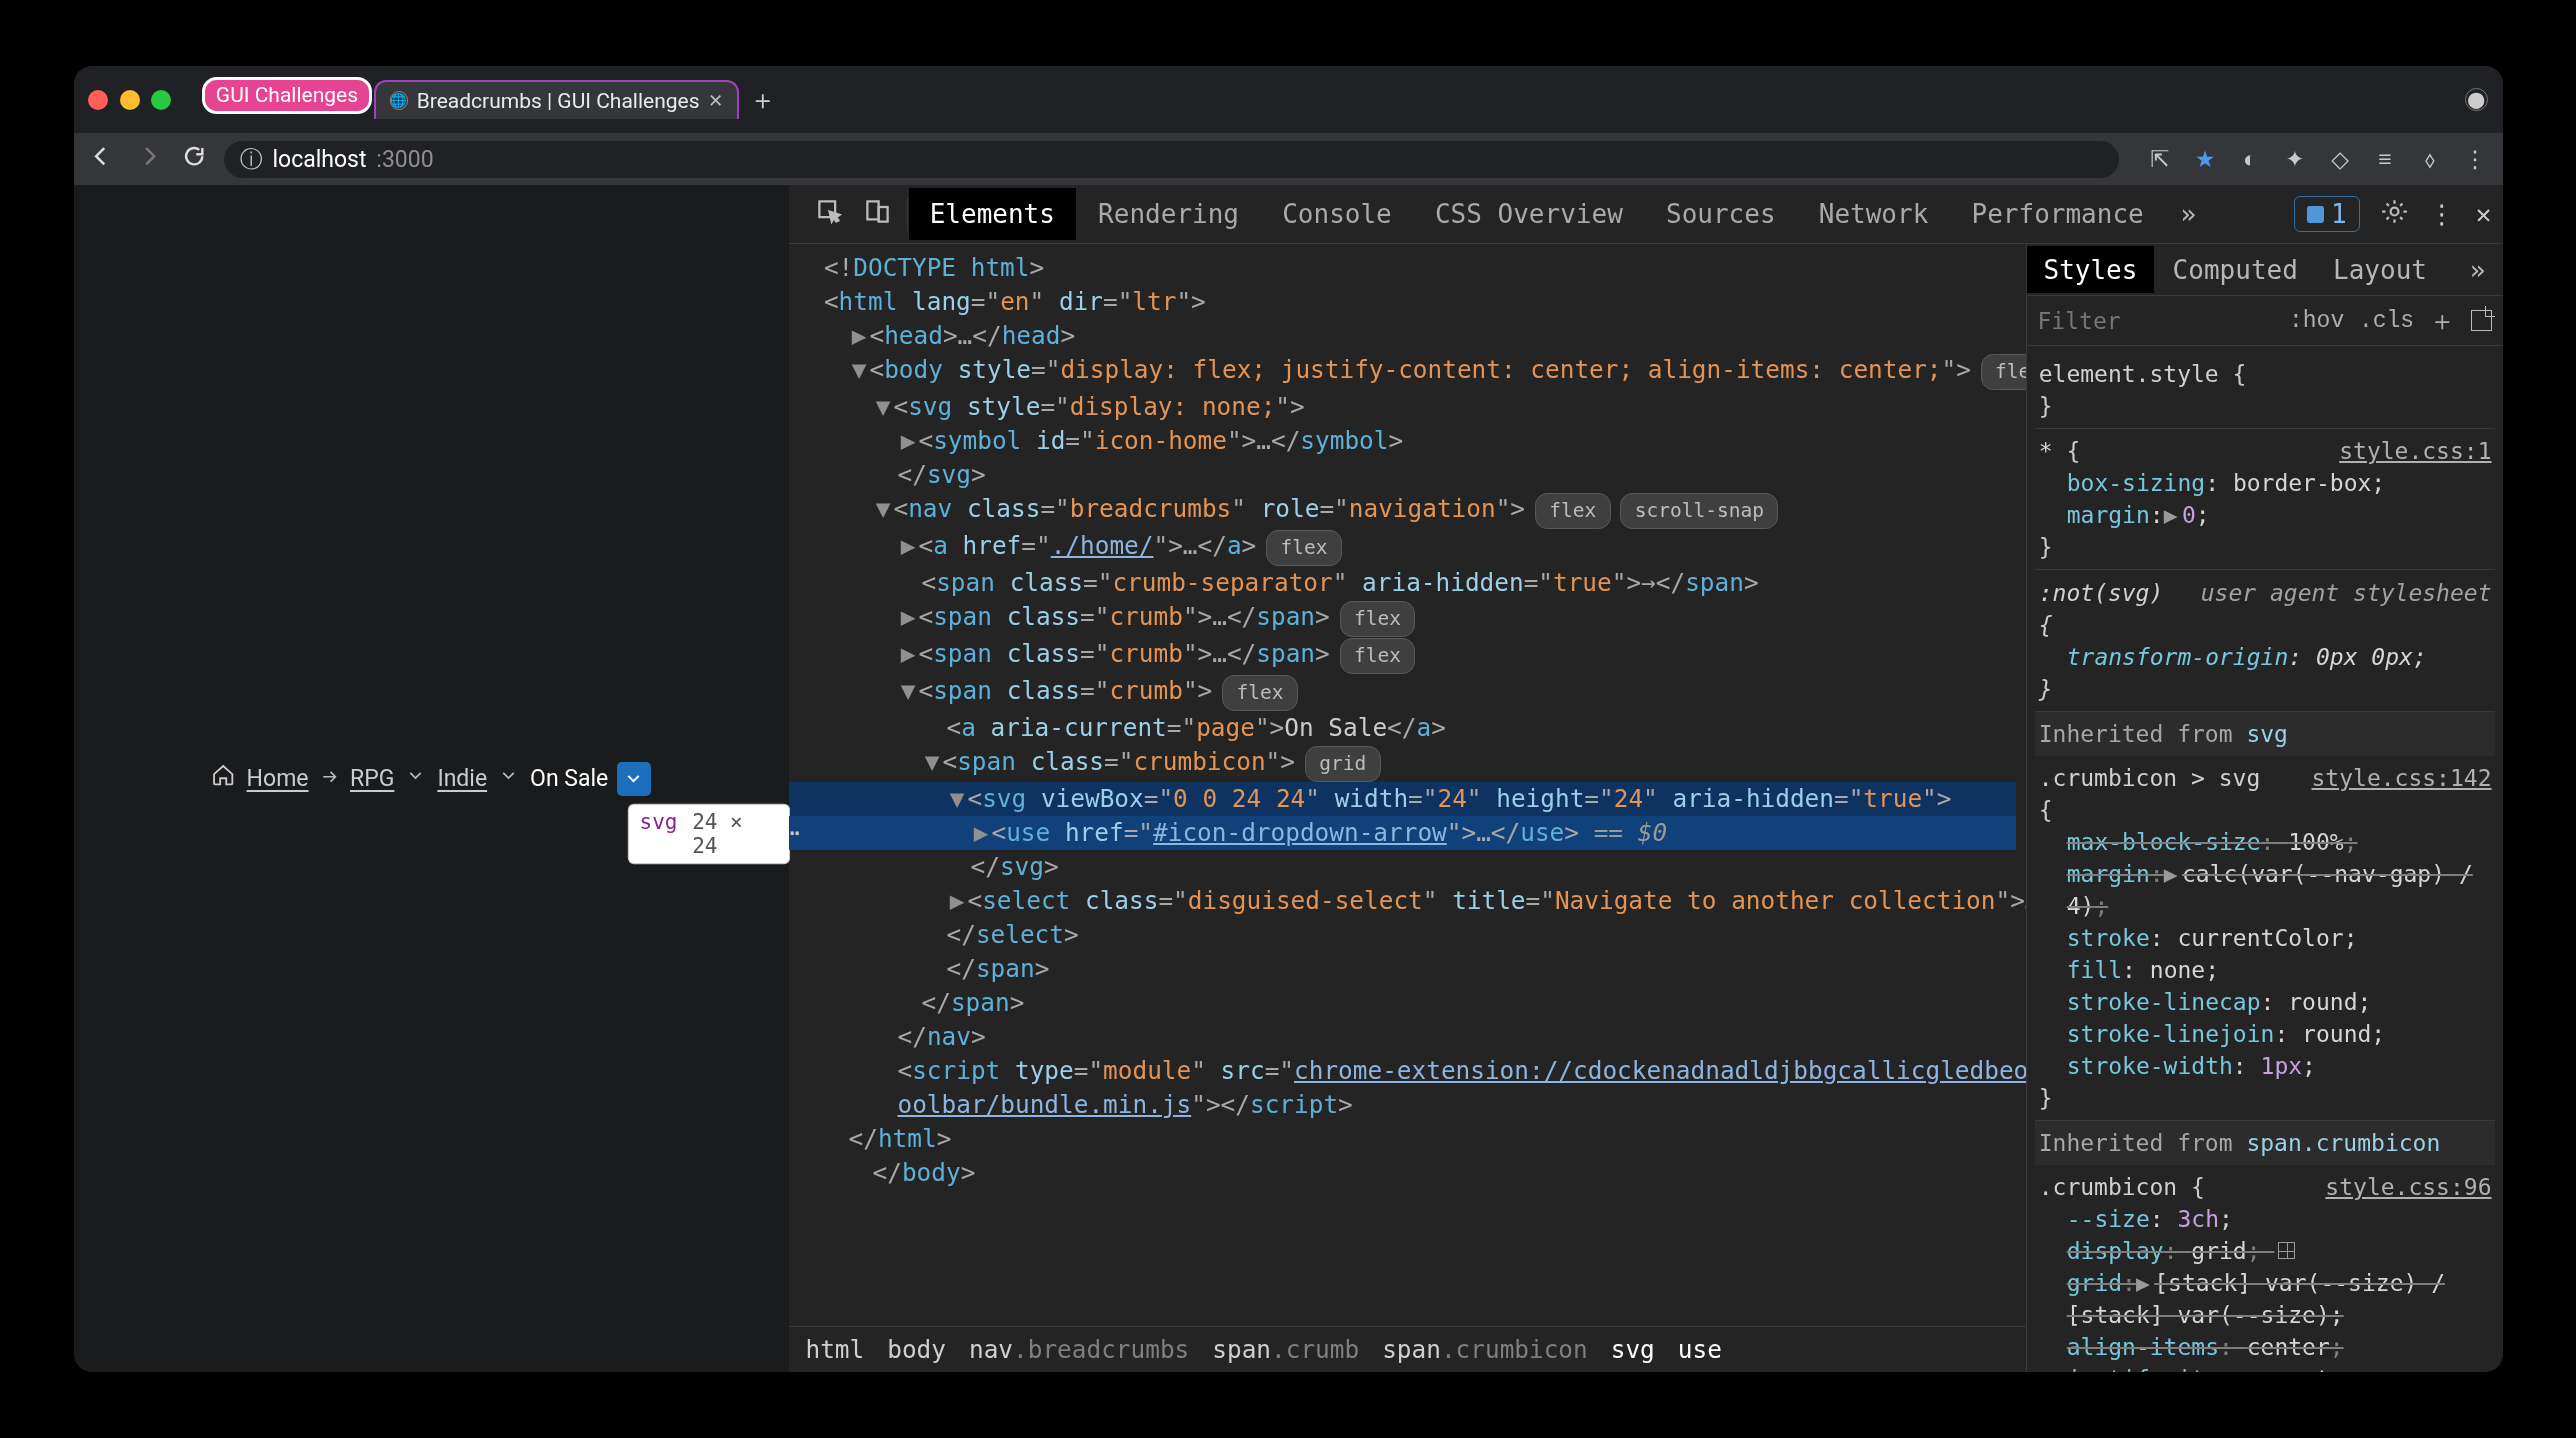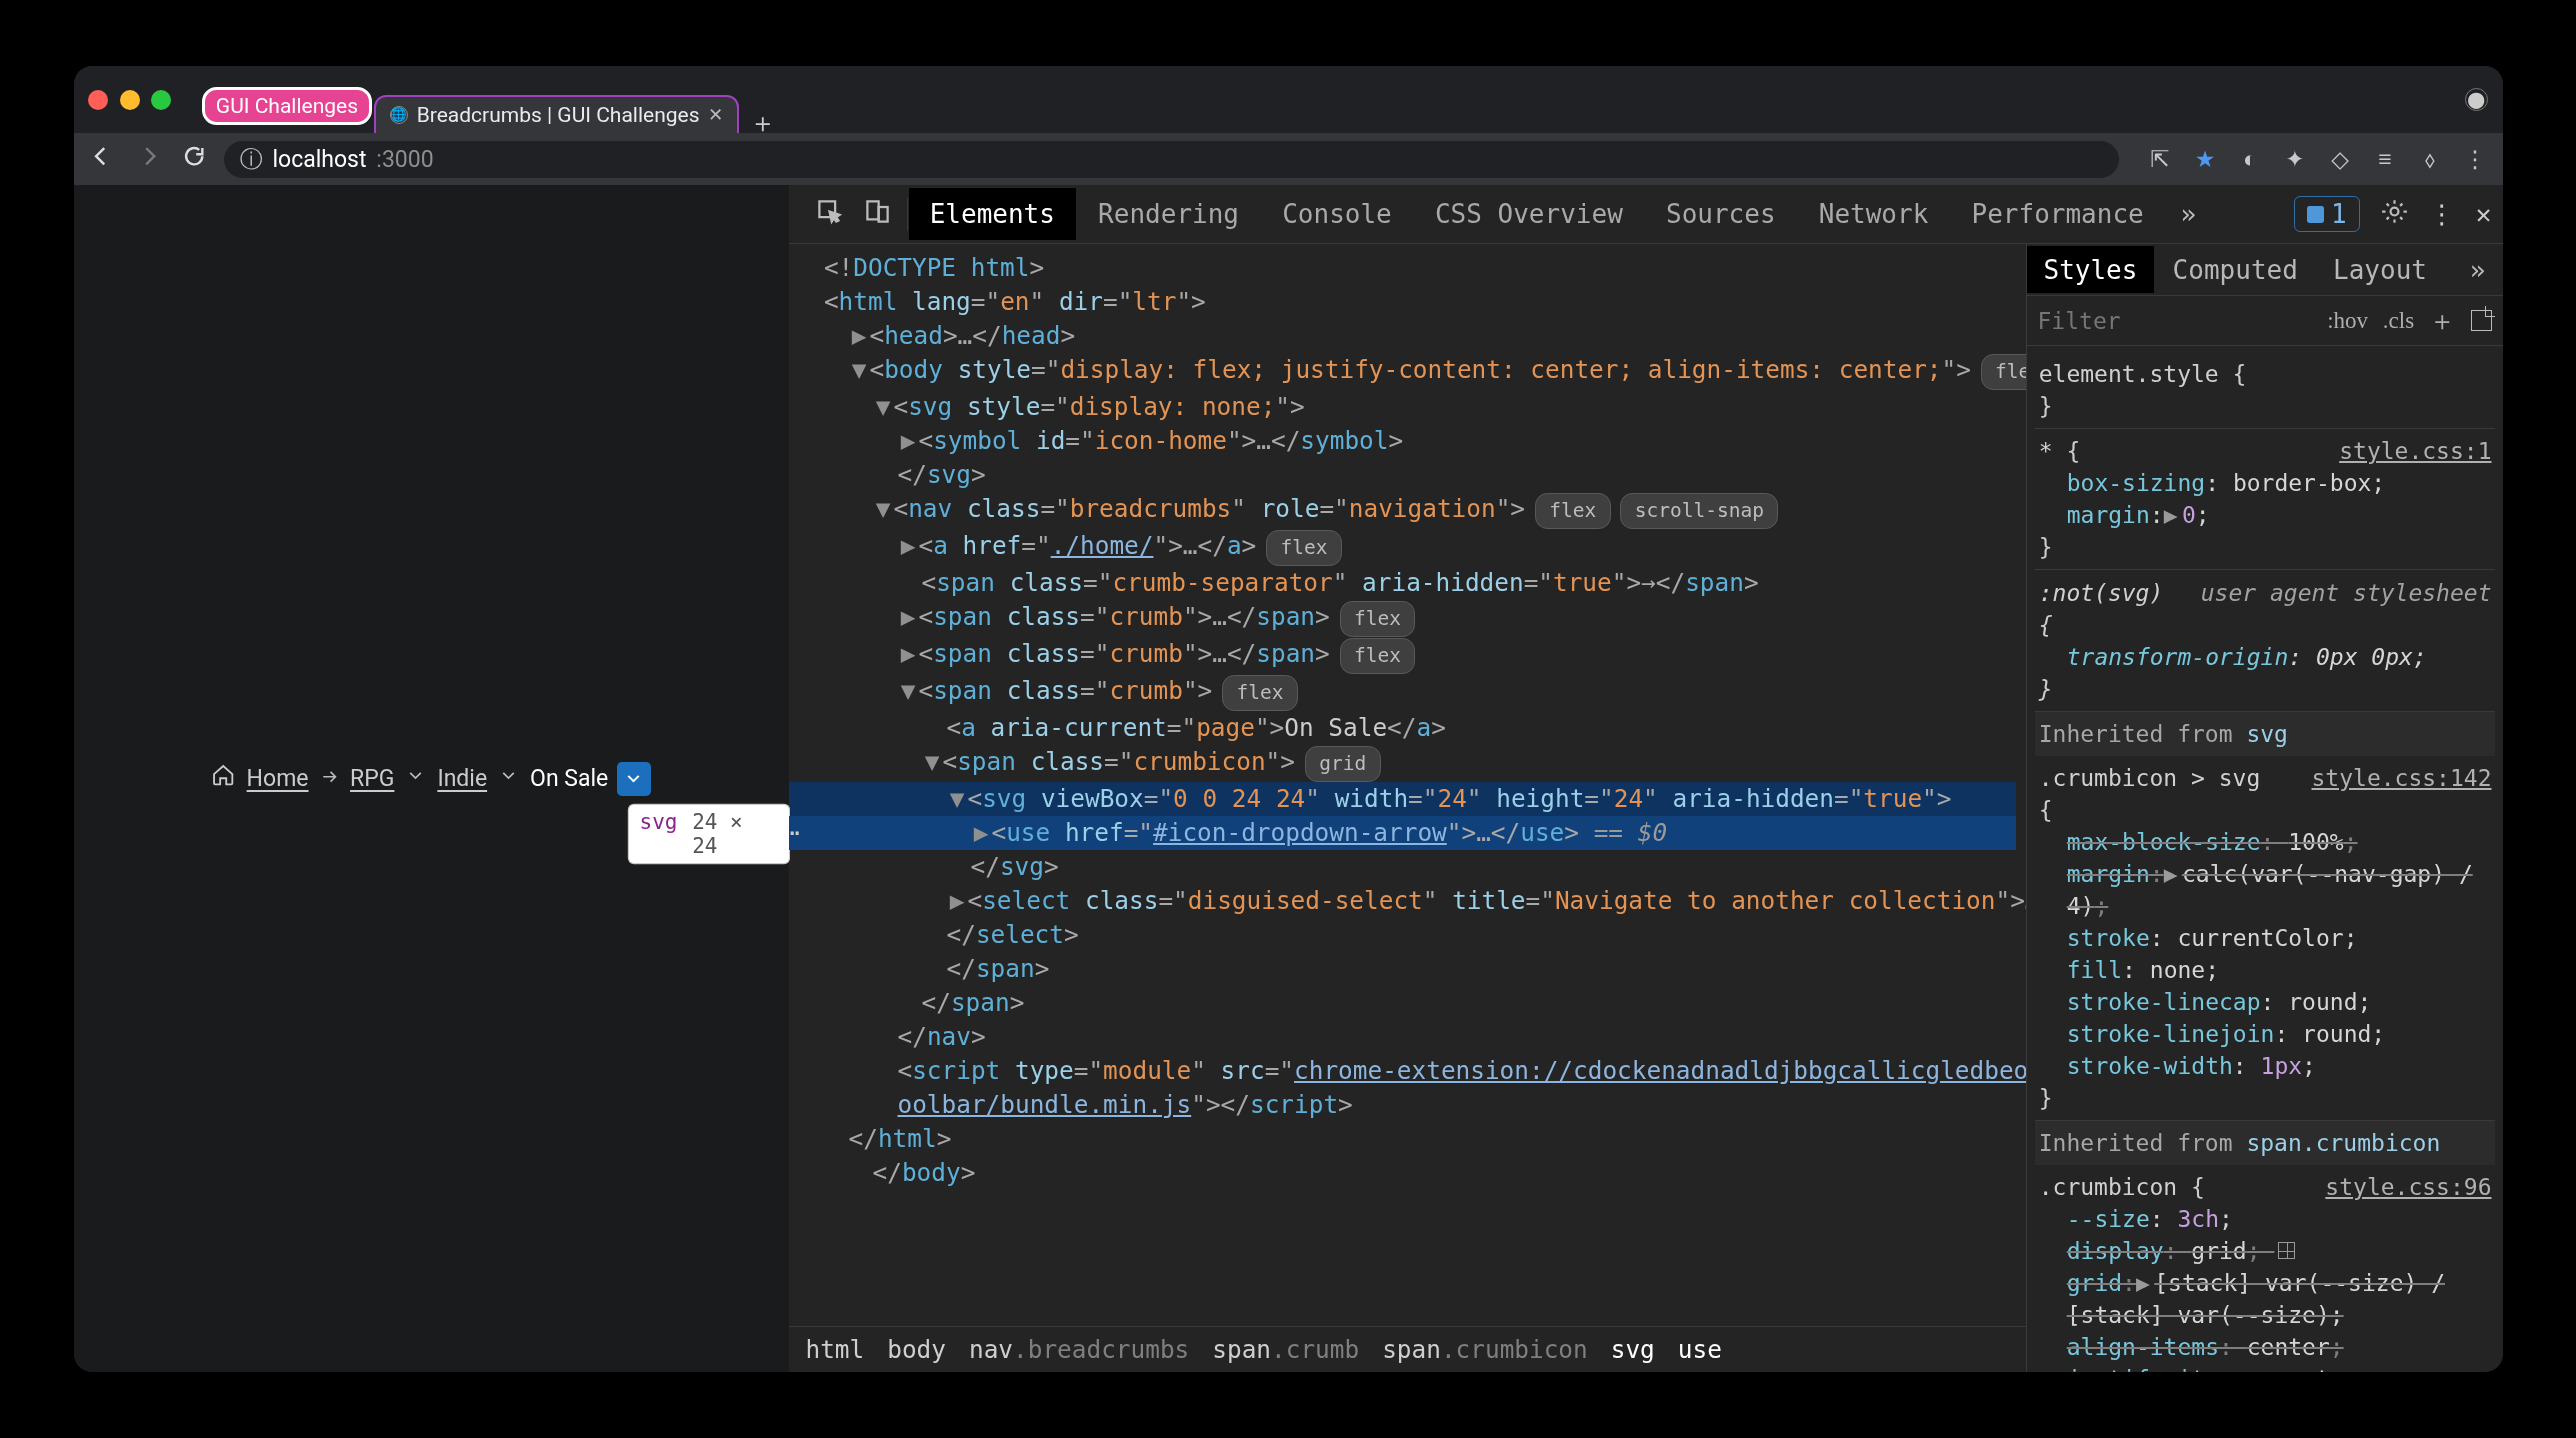--- a/index.html
+++ b/index.html
@@ -31,21 +31,21 @@
   display: flex;
   align-items: center;
   padding: 0 14.7px;
   gap: 12.2px;
 }
 .traffic { display: flex; gap: 11.6px; margin-right: 18.3px; }
 .traffic .dot { width: 20px; height: 20px; border-radius: 50%; }
 .dot.red { background: #ff5f57; }
 .dot.yellow { background: #febc2e; }
 .dot.green { background: #28c840; }
-.tabs { display: flex; align-items: flex-end; height: 100%; gap: 2.4px; }
+.tabs { display: flex; align-items: center; height: 100%; gap: 2.4px; }
 .tab {
   display: flex; align-items: center; gap: 8.5px;
   padding: 6.1px 13.4px 6.1px 13.4px;
   border-radius: 12.2px 12.2px 0 0;
   font-size: 21px;
 }
 .tab.pill {
   border-radius: 14.7px;
   background: #e64393;
   color: #fff;
@@ -212,21 +212,21 @@
 }
 .styles-tabs .st { padding: 8.5px 17px; color:#b7b7b7;}
 .styles-tabs .st.active { background:#000; color:#fff;}
 .styles-tabs .stmore { margin-left:auto; color:#bbb; padding:0 8.5px;}
 .filter-row {
   height: 50px; display:flex; align-items:center; gap:9.8px; padding:0 11px;
   border-bottom:1.2px solid #3a3a3a; font-size:23px; color:#aeaeae;
 }
 .filter-row .filt { flex:0 0 auto; color:#8a8a8a; background:#242424; width: 159px; border:none; outline:none; font: inherit;}
 .filter-row .btns { display:flex; gap:14.7px; align-items:center; margin-left:auto;}
-.filter-row .mono { font-family: Liberation Serif, serif;}
+.filter-row .mono { font-family: Liberation Mono, monospace;}
 .filter-row .plus { font-size:27px;}
 .filter-row .boxicon { width:21px;height:21px;border:1.8px solid #bbb; position:relative;}
 .filter-row .boxicon::after{content:"";position:absolute;inset:-4.9px -4.9px auto auto; width:9.8px;height:9.8px;border-left:1.8px solid #bbb;border-bottom:1.8px solid #bbb;}
 .rules {
   flex:1; overflow:auto; font-size:23px; line-height:32px; padding: 6.1px 7.3px 12.2px 8.5px;
 }
 .rule { border-bottom: 1.2px solid #3a3a3a; padding: 6.1px 3.7px;}
 .sel { color:#d0d0d0;}
 .brace { color:#ccc;}
 .src { float:right; color:#b1b1b1; text-decoration: underline;}

